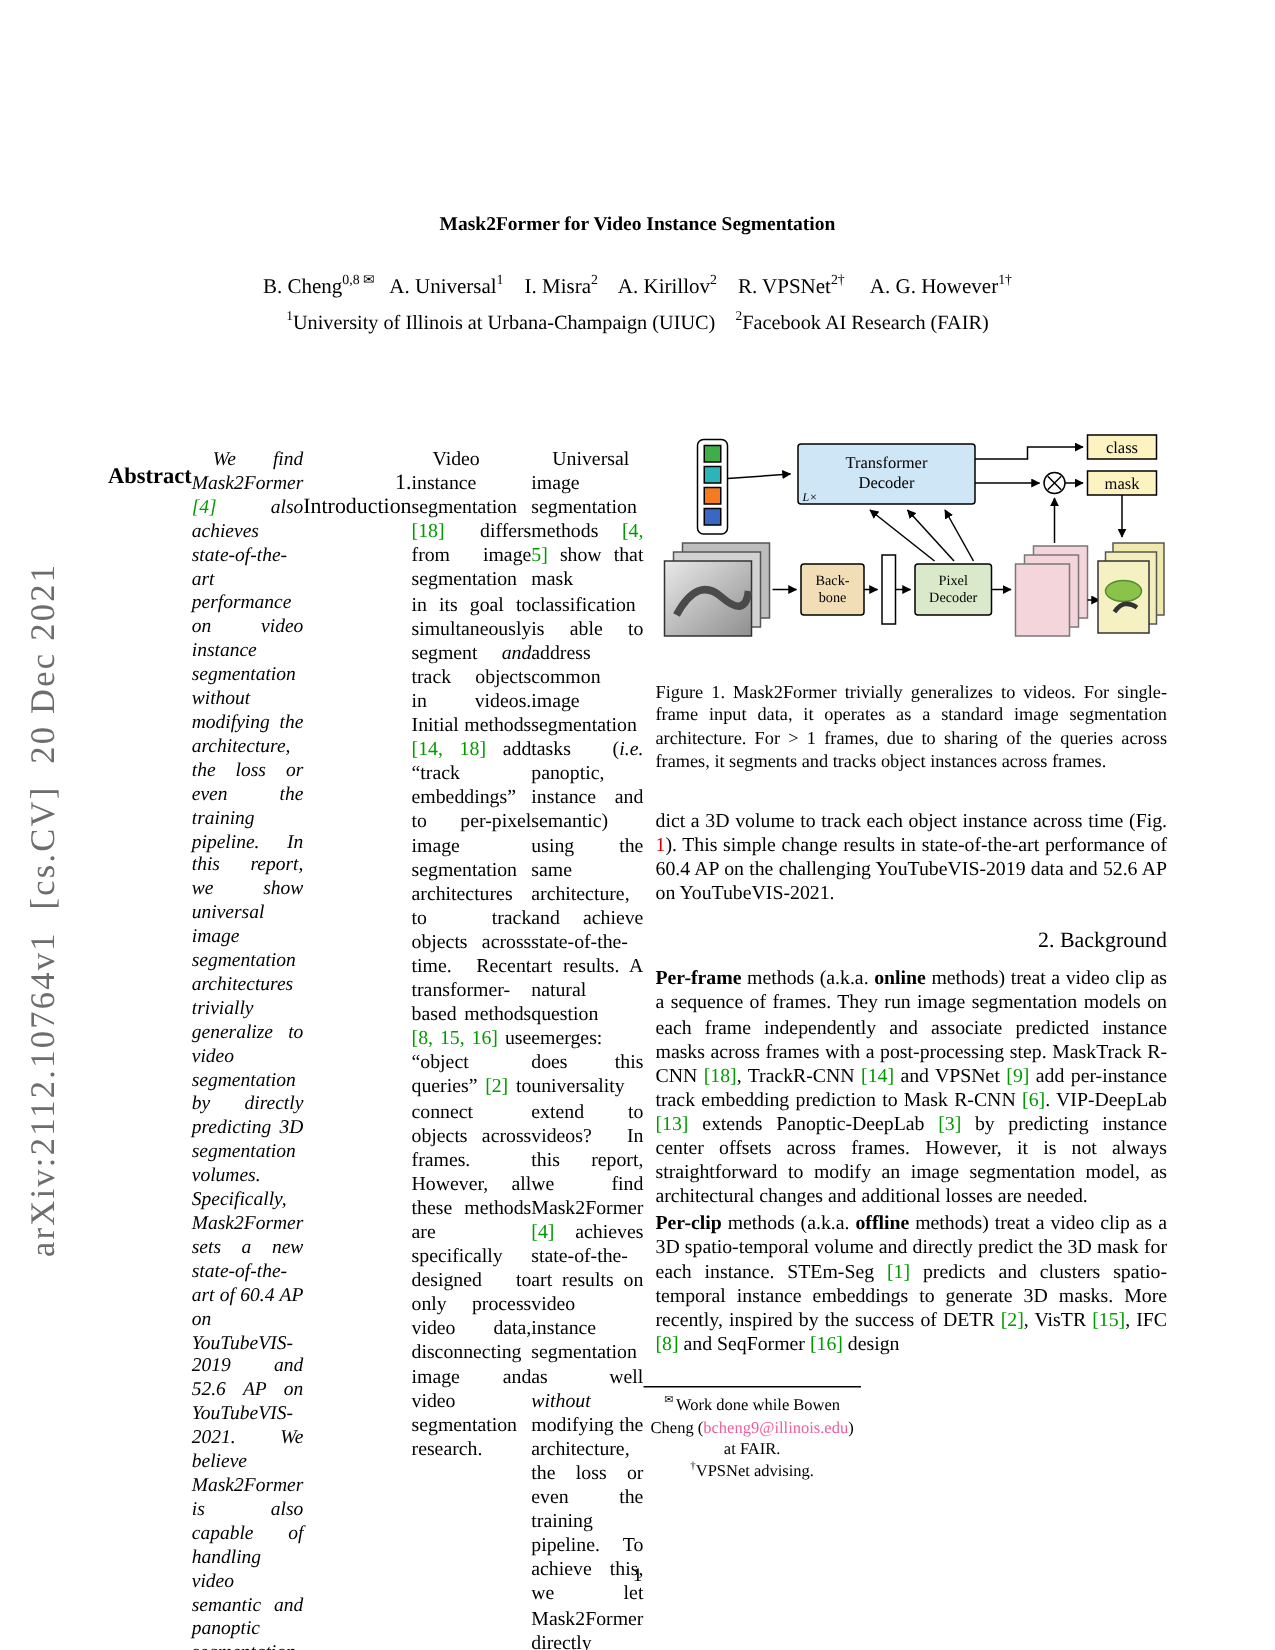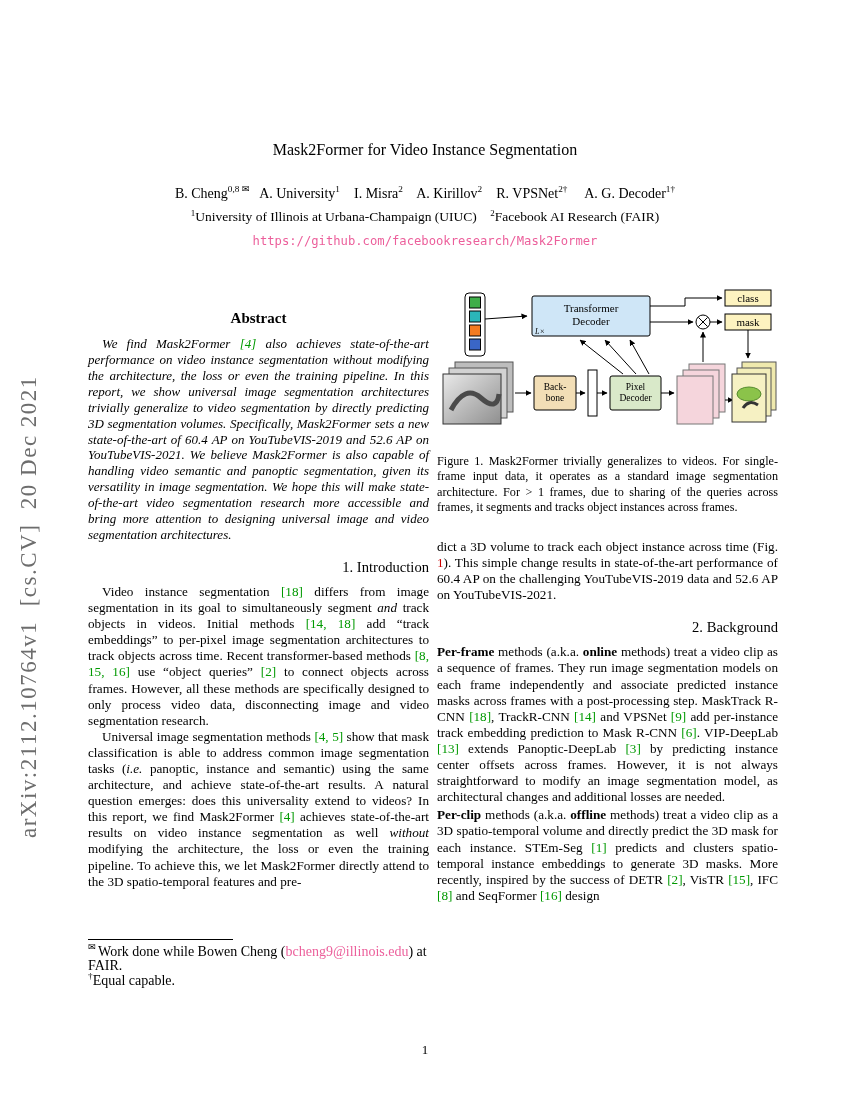--- a/index.html
+++ b/index.html
@@ -12,38 +12,38 @@
   body{background:#ffffff;position:relative;font-family:"Liberation Serif",serif;color:#000}
   .page{position:absolute;inset:0;background:#fff;overflow:hidden}
 
   .arxiv-banner{
     position:absolute;left:16px;top:838px;
     transform:rotate(-90deg);transform-origin:0 0;
     font-size:23px;color:#6d6d6d;white-space:pre;letter-spacing:1.5px;
   }
 
   .header{position:absolute;top:141px;left:0;width:100%;text-align:center}
-  .title{font-size:16px;font-weight:normal}
+  .title{font-size:13px;font-weight:bold}
   .authors{margin-top:27px;font-size:14px;white-space:pre-wrap}
   .affils{margin-top:7px;font-size:13.5px;white-space:pre-wrap}
   .paper-link{display:inline-block;margin-top:9px;font-size:12.2px;font-family:"DejaVu Sans Mono",monospace;color:var(--link)}
 
   .col{position:absolute;width:341px;font-size:13.2px;line-height:16.1px;text-align:justify}
-  .col-left{left:88px;top:298px;height:690px;display:flex;flex-direction:column}
+  .col-left{left:72px;top:298px;height:690px;display:flex;}
   .col-right{left:437px;top:288px}
 
   .abstract-heading{text-align:center;font-weight:bold;font-size:15px;margin:12px 0 10px}
   .abstract-text{font-style:italic;font-size:13px;line-height:15.9px;text-indent:14px}
   .section-heading{font-size:14.6px;font-weight:normal;margin:16px 0 9px;text-align:right}
   p.indent{text-indent:14px}
   p.noindent{text-indent:0}
   p.para{margin-top:2px}
   .cont{margin-top:24px}
 
-  .footnote-block{margin-top:auto;font-size:14px;line-height:14.5px;text-align:left}
+  .footnote-block{margin-top:auto;font-size:11px;line-height:14.5px;text-align:center}
   .footnote-rule{width:145px;border-top:1px solid #000;margin-bottom:5px}
 
   .figure-wrap{width:341px}
   .fig-caption{margin-top:10px;font-size:12.2px;line-height:15.2px;text-align:justify}
 
   .run-cite{color:var(--cite)}
   .run-figref{color:var(--figref)}
   .run-link{color:var(--link)}
   .run-it{font-style:italic}
   .run-bf{font-weight:bold}
@@ -55,37 +55,36 @@
 </style>
 </head>
 <body>
 
 <div class="page">
 
   <div class="arxiv-banner">arXiv:2112.10764v1  [cs.CV]  20 Dec 2021</div>
 
   <div class="header">
     <div class="title">Mask2Former for Video Instance Segmentation</div>
-    <div class="authors"><span>B. Cheng</span><span class="run-sup">0,8 ✉</span><span>   A. University</span><span class="run-sup">1</span><span>    I. Misra</span><span class="run-sup">2</span><span>    A. Kirillov</span><span class="run-sup">2</span><span>    R. VPSNet</span><span class="run-sup">2†</span><span>     A. G. Decoder</span><span class="run-sup">1†</span></div>
+    <div class="authors"><span>B. Cheng</span><span class="run-sup">0,8 ✉</span><span>   A. Universal</span><span class="run-sup">1</span><span>    I. Misra</span><span class="run-sup">2</span><span>    A. Kirillov</span><span class="run-sup">2</span><span>    R. VPSNet</span><span class="run-sup">2†</span><span>     A. G. However</span><span class="run-sup">1†</span></div>
     <div class="affils"><span class="run-sup">1</span><span>University of Illinois at Urbana-Champaign (UIUC)    </span><span class="run-sup">2</span><span>Facebook AI Research (FAIR)</span></div>
-    <div><span class="paper-link">https://github.com/facebookresearch/Mask2Former</span></div>
   </div>
 
   <div class="col col-left">
     <div class="abstract-heading">Abstract</div>
     <p class="abstract-text"><span>We find Mask2Former </span><span class="run-cite">[4]</span><span> also achieves state-of-the-art performance on video instance segmentation without modifying the architecture, the loss or even the training pipeline. In this report, we show universal image segmentation architectures trivially generalize to video segmentation by directly predicting 3D segmentation volumes. Specifically, Mask2Former sets a new state-of-the-art of 60.4 AP on YouTubeVIS-2019 and 52.6 AP on YouTubeVIS-2021. We believe Mask2Former is also capable of handling video semantic and panoptic segmentation, given its versatility in image segmentation. We hope this will make state-of-the-art video segmentation research more accessible and bring more attention to designing universal image and video segmentation architectures.</span></p>
 
     <div class="section-heading">1. Introduction</div>
     <p class="indent"><span>Video instance segmentation </span><span class="run-cite">[18]</span><span> differs from image segmentation in its goal to simultaneously segment </span><span class="run-it">and</span><span> track objects in videos. Initial methods </span><span class="run-cite">[14, 18]</span><span> add “track embeddings” to per-pixel image segmentation architectures to track objects across time. Recent transformer-based methods </span><span class="run-cite">[8, 15, 16]</span><span> use “object queries” </span><span class="run-cite">[2]</span><span> to connect objects across frames. However, all these methods are specifically designed to only process video data, disconnecting image and video segmentation research.</span></p>
     <p class="indent"><span>Universal image segmentation methods </span><span class="run-cite">[4, 5]</span><span> show that mask classification is able to address common image segmentation tasks (</span><span class="run-it">i.e.</span><span> panoptic, instance and semantic) using the same architecture, and achieve state-of-the-art results. A natural question emerges: does this universality extend to videos? In this report, we find Mask2Former </span><span class="run-cite">[4]</span><span> achieves state-of-the-art results on video instance segmentation as well </span><span class="run-it">without</span><span> modifying the architecture, the loss or even the training pipeline. To achieve this, we let Mask2Former directly attend to the 3D spatio-temporal features and pre-</span></p>
 
     <div class="footnote-block">
       <div class="footnote-rule"></div>
       <div><span class="run-sup">✉ </span><span>Work done while Bowen Cheng (</span><span class="run-link">bcheng9@illinois.edu</span><span>) at FAIR.</span></div>
-      <div><span class="run-sup">†</span><span>Equal capable.</span></div>
+      <div><span class="run-sup">†</span><span>VPSNet advising.</span></div>
     </div>
   </div>
 
   <div class="col col-right">
 
     <div class="figure-wrap">
       <svg viewBox="0 0 341 152" width="341" height="152">
         <defs>
           <marker id="arr" viewBox="0 0 6 6" markerWidth="6" markerHeight="6" refX="5.5" refY="3" orient="auto">
             <path d="M0,0L6,3L0,6Z" fill="#000"></path>

